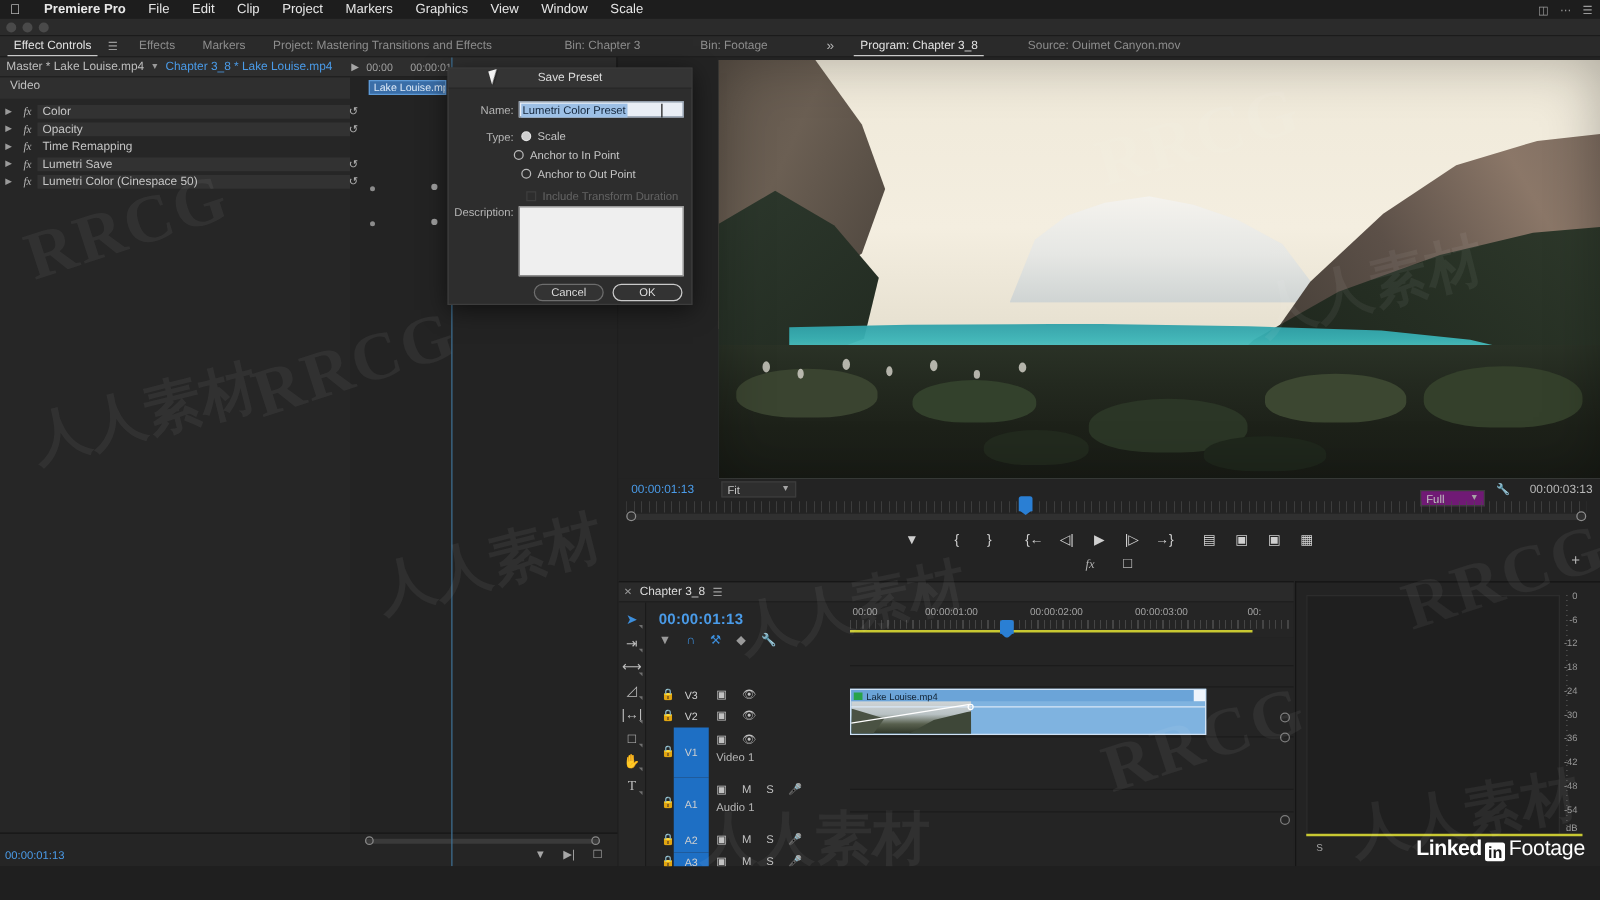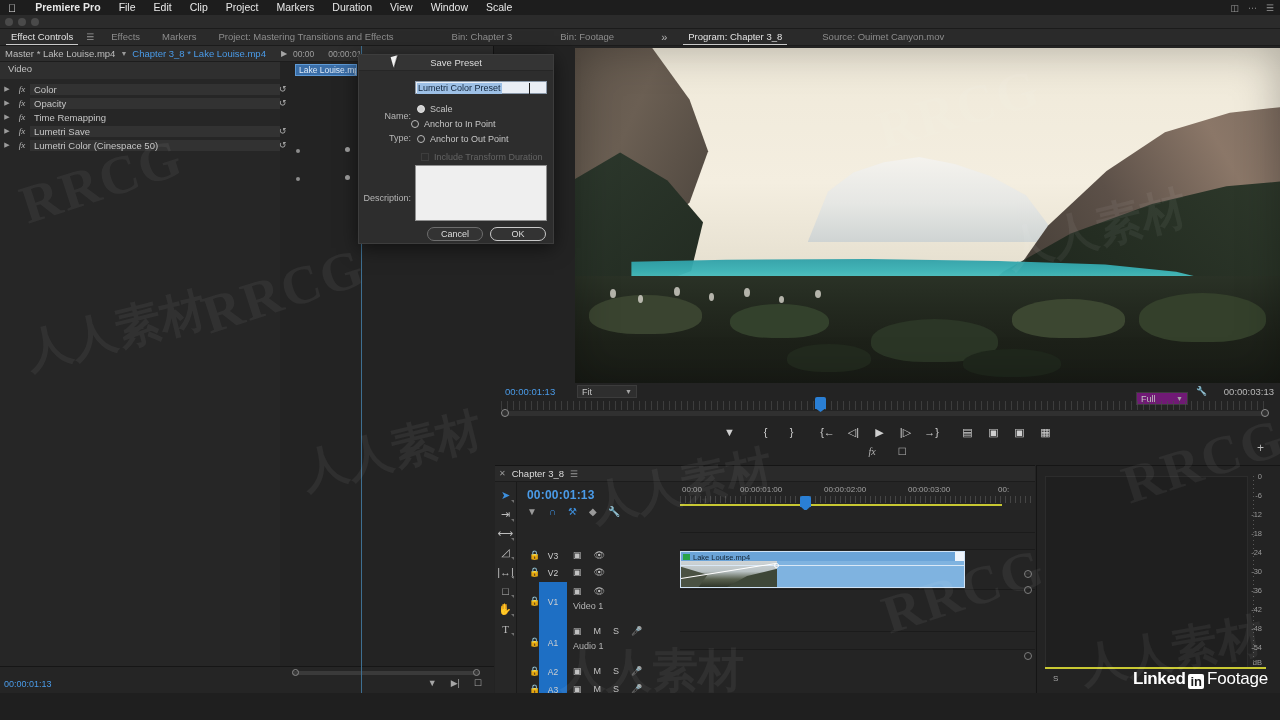--- a/index.html
+++ b/index.html
@@ -271,21 +271,21 @@
   .lil .in{ background:#fff; color:#1a1a1a; font-size:13px; font-weight:bold; padding:0 2px; border-radius:2px;}
   .lil .t2{ font-size:17px; letter-spacing:-.2px;}
 
   
   .dlg{
     position:absolute; left:358px; top:54px; width:196px; height:190px;
     background:#2d2d2d; border:1px solid #3d3d3d; box-shadow:0 4px 18px rgba(0,0,0,.55);
   }
   .dlg-tb{ height:16px; background:#343434; border-bottom:1px solid #262626; position:relative;}
   .dlg-tt{ position:absolute; left:0; right:0; top:2px; text-align:center; font-size:9.5px; color:#dcdcdc;}
-  .lab{ font-size:9px; color:#b6b6b6; text-align:right;margin-top:28px;}
+  .lab{ font-size:9px; color:#b6b6b6; text-align:right;}
   .namefield{
     position:absolute; left:56px; top:26px; width:132px; height:13px;
     background:#e9eef5; border:1px solid #8a98a8;
   }
   .namefield .sel{
     position:absolute; left:1px; top:1px; height:11px; background:#9dc0e6;
     color:#12243a; font-size:9px; line-height:11px; padding:0 1px; white-space:nowrap;
   }
   .namefield .car{ position:absolute; top:1px; width:1px; height:11px; background:#1b1b1b;}
   .radio{ position:absolute; display:flex; align-items:center; gap:5px; font-size:9px; color:#c6c6c6;}
@@ -319,21 +319,21 @@
 <div class="app">
 
   <div class="macbar">
     <span class="apple"></span>
     <span class="mi bold">Premiere Pro</span>
     <span class="mi">File</span>
     <span class="mi">Edit</span>
     <span class="mi">Clip</span>
     <span class="mi">Project</span>
     <span class="mi">Markers</span>
-    <span class="mi">Duration</span>
+    <span class="mi">Graphics</span>
     <span class="mi">View</span>
     <span class="mi">Window</span>
     <span class="mi">Scale</span>
     <span class="right">
       <span>◫</span>
       <span>⋯</span>
       <span>☰</span>
     </span>
   </div>
 

